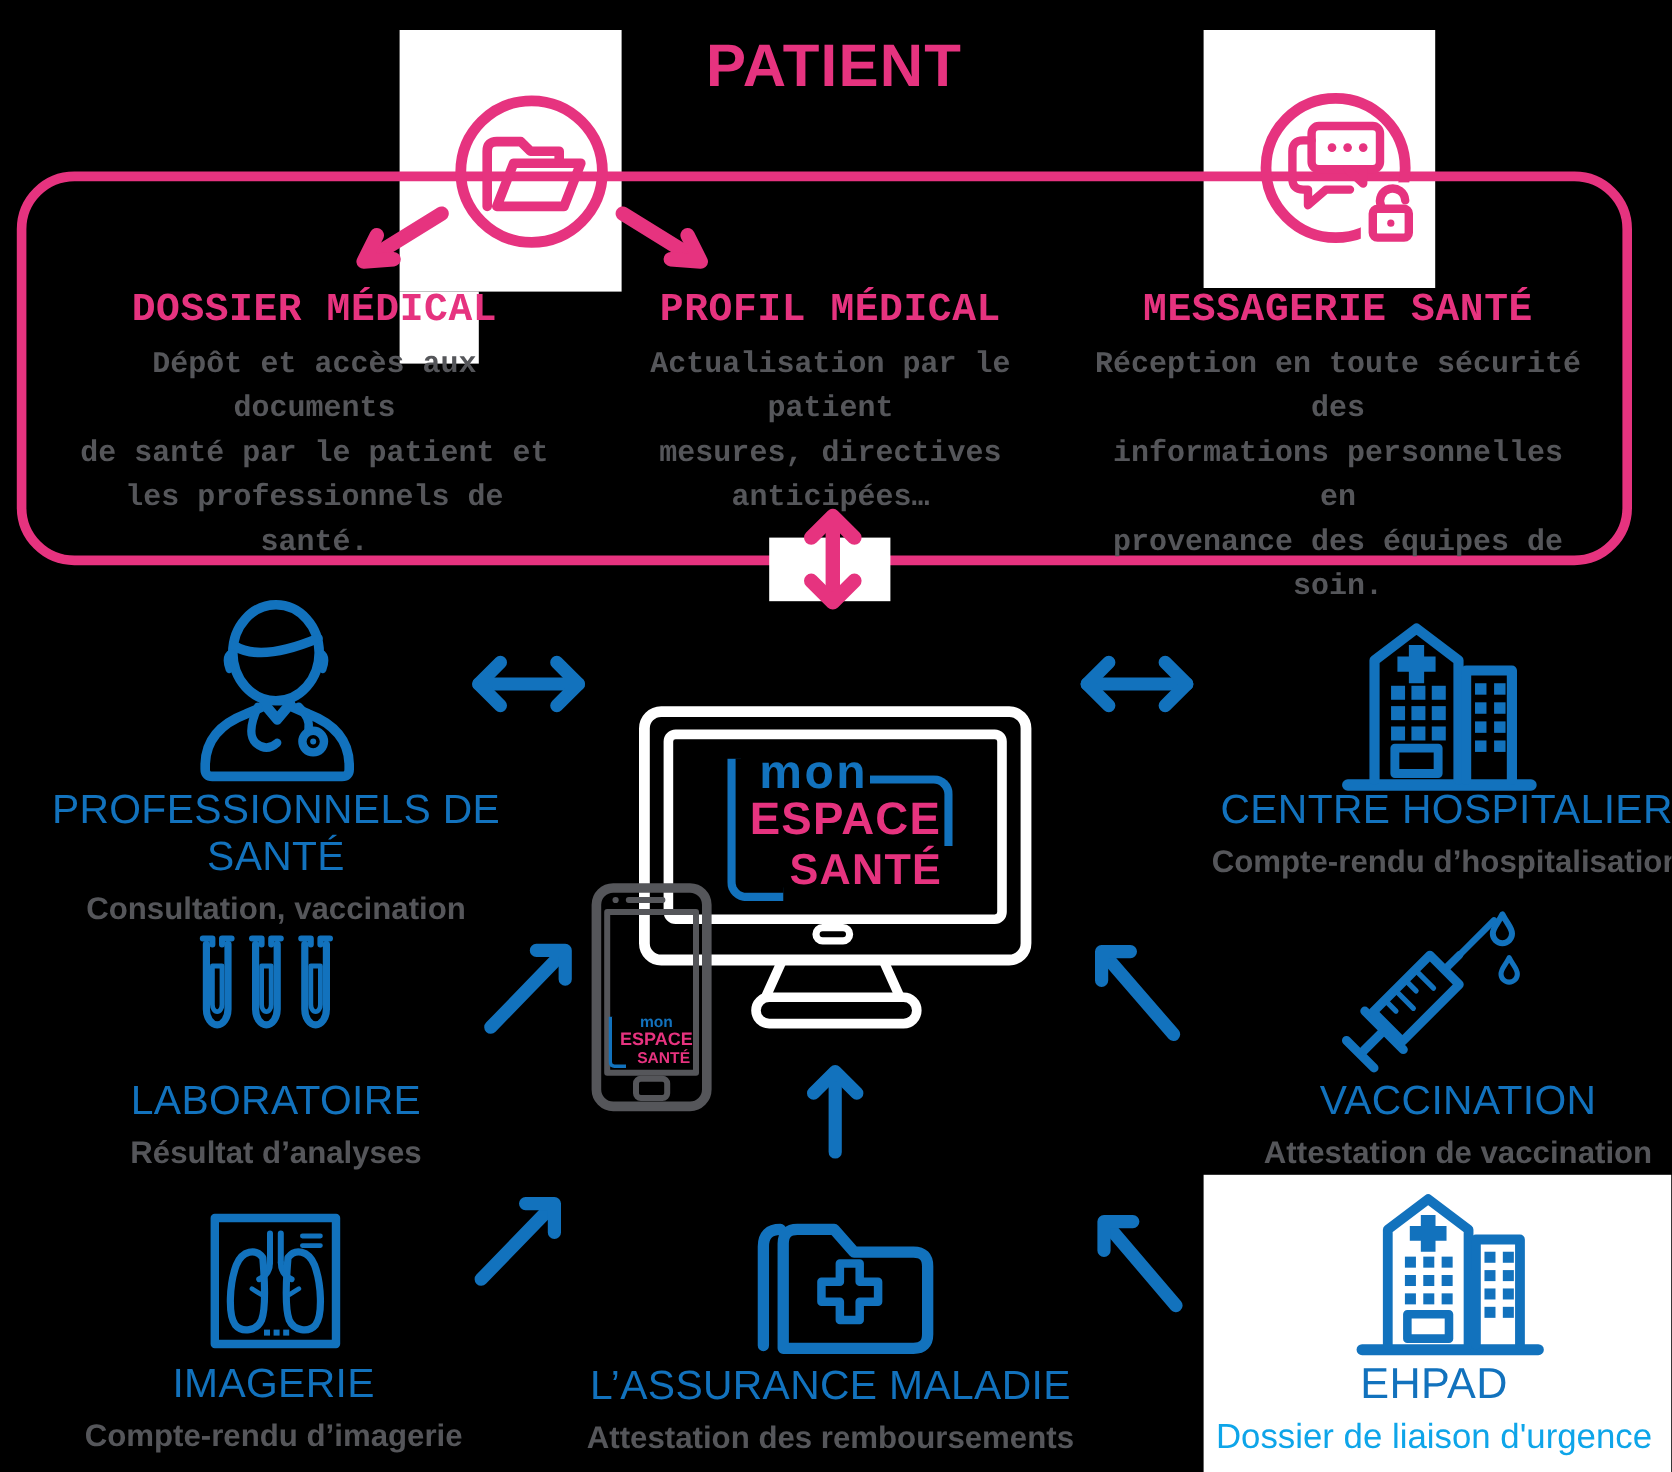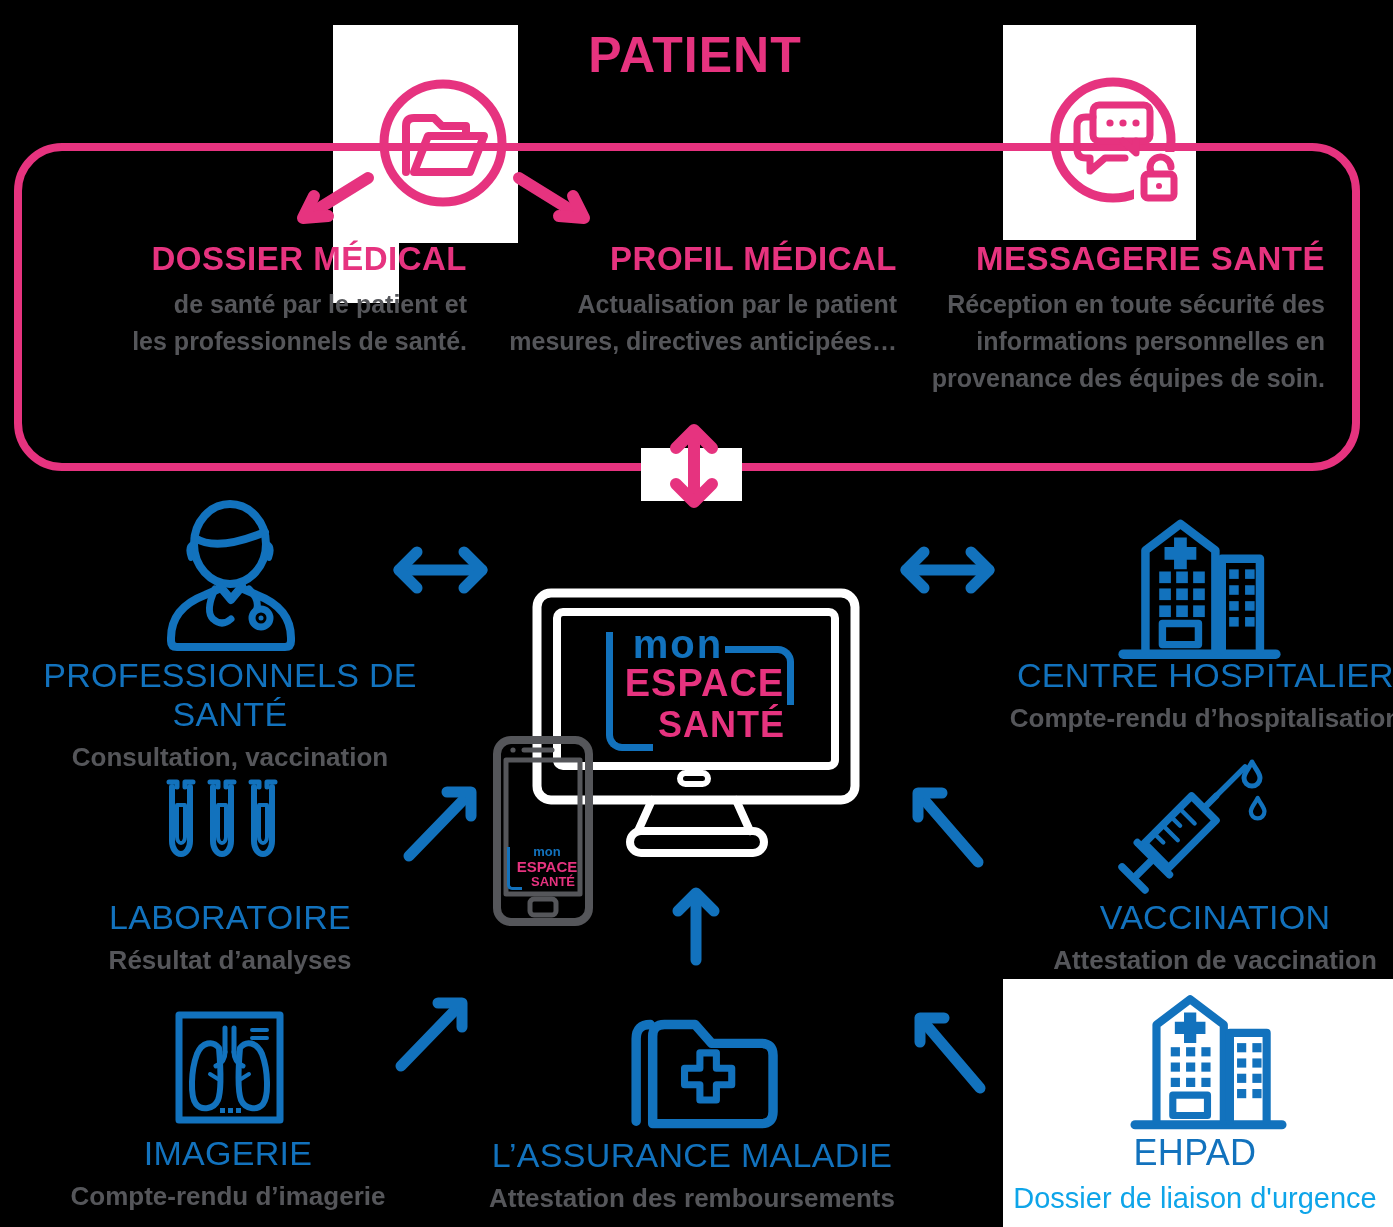--- a/index.html
+++ b/index.html
@@ -3,21 +3,21 @@
 <meta charset="utf-8">
 <style>
   html,body{margin:0;padding:0;background:#000;}
   .canvas{position:relative;width:1393px;height:1227px;background:#000;overflow:hidden;
           font-family:"Liberation Sans",sans-serif;}
   .whitebox{position:absolute;background:#fff;}
   .pink-frame{position:absolute;left:14px;top:143px;width:1330px;height:312px;
               border:8px solid #E6337F;border-radius:48px;}
   .title-patient{position:absolute;left:545px;top:26px;width:300px;text-align:center;
                  font-size:50px;font-weight:bold;color:#E6337F;letter-spacing:1px;}
-  .feature{position:absolute;text-align:right;}
+  .feature{position:absolute;text-align:center;font-family:Liberation Mono, monospace;}
   .feature .ft{font-size:33px;font-weight:bold;color:#E6337F;letter-spacing:.5px;margin-bottom:8px;}
   .feature .fl{font-size:25px;line-height:37px;color:#55565A;font-weight:600;}
   .ent{position:absolute;text-align:center;}
   .ent .et{font-size:34px;font-weight:normal;color:#1272BD;letter-spacing:.3px;}
   .ent .es{font-size:26px;color:#55565A;margin-top:8px;font-weight:600;}
   .ent .es-light{font-size:29px;color:#0ea5e9;margin-top:8px;font-weight:normal;}
   svg{position:absolute;left:0;top:0;}
   .blue-stroke{stroke:#1272BD;fill:none;stroke-linecap:round;stroke-linejoin:round;}
   .pink-stroke{stroke:#E6337F;fill:none;stroke-linecap:round;stroke-linejoin:round;}
   .white-stroke{stroke:#FFFFFF;fill:none;stroke-linecap:round;stroke-linejoin:round;}
@@ -272,20 +272,21 @@
         <rect x="103" y="101" width="9" height="9"></rect>
           <rect x="118" y="101" width="9" height="9"></rect>
       </g>
     </g>
   </svg>
 
   <div class="title-patient">PATIENT</div>
 
   <div class="feature" style="left:57px;top:240px;width:410px">
     <div class="ft">DOSSIER MÉDICAL</div>
+    <div class="fl">Dépôt et accès aux documents</div>
     <div class="fl">de santé par le patient et</div>
     <div class="fl">les professionnels de santé.</div>
   </div>
   <div class="feature" style="left:487px;top:240px;width:410px">
     <div class="ft">PROFIL MÉDICAL</div>
     <div class="fl">Actualisation par le patient</div>
     <div class="fl">mesures, directives anticipées…</div>
   </div>
   <div class="feature" style="left:905px;top:240px;width:420px">
     <div class="ft">MESSAGERIE SANTÉ</div>

